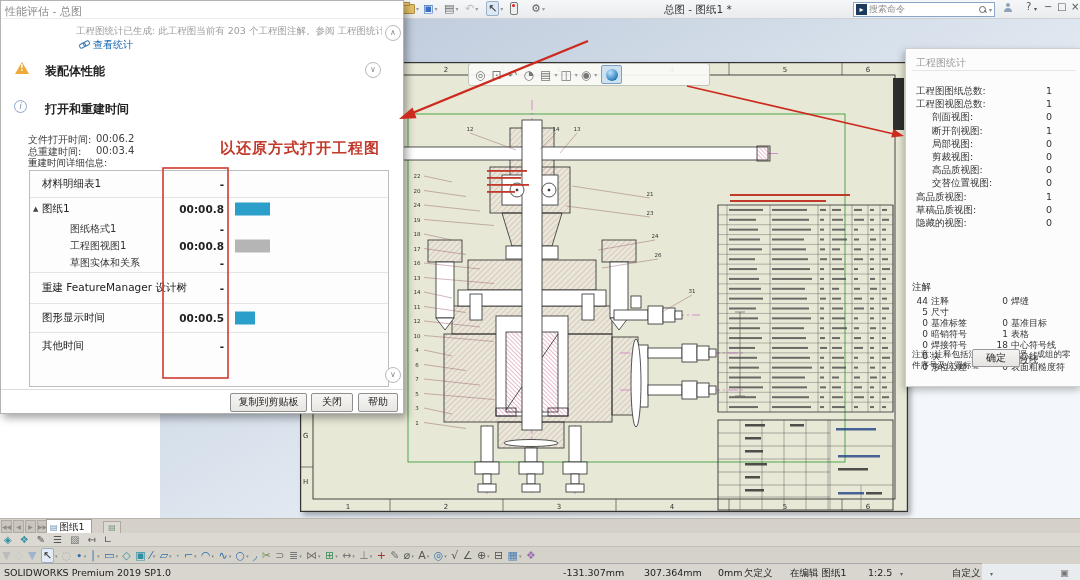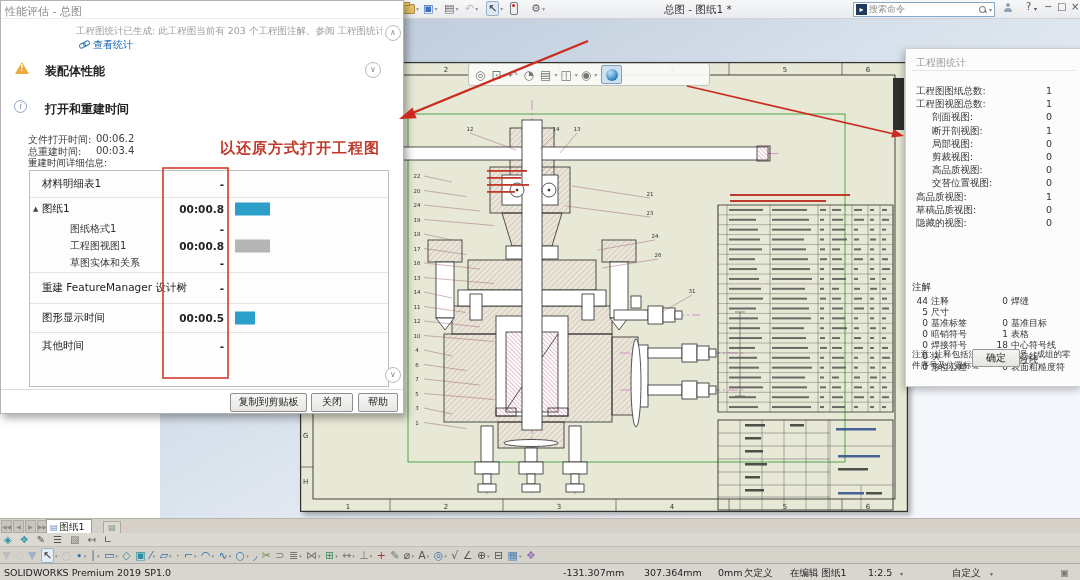--- a/index.html
+++ b/index.html
@@ -84,21 +84,21 @@
   #sheet-tab{position:absolute;left:46px;top:0px;height:14px;background:#fff;border:1px solid #a5a19a;border-bottom:none;padding:0 6px 0 3px;font-size:9.5px;color:#222;line-height:14px;}
   #sheet-tab .ticon{color:#5b7fae;font-size:8px;margin-right:2px;}
   #add-tab{position:absolute;left:103px;top:2px;width:16px;height:12px;background:#ddd9d2;border:1px solid #aeaaa2;border-bottom:none;font-size:8px;color:#6a8f6a;text-align:center;line-height:11px;}
   #annotbar{left:0;top:533px;width:1080px;height:13px;background:#dcd9d2;z-index:5;display:flex;align-items:center;}
   #annotbar .ticn{font-size:10px;margin:0 4px;}
   #sketchbar{left:0;top:546px;width:1080px;height:17px;background:#d5d2ca;border-top:1px solid #c2bfb7;z-index:5;display:flex;align-items:center;}
   #sketchbar .ticn{font-size:11px;margin:0 2.2px;display:flex;align-items:center;}
   #sketchbar .caret,#annotbar .caret{font-size:5px;color:#8a8a8a;margin-left:1px;}
   .iconbox{border:1px solid #9ab0c6;background:#e4edf6;border-radius:2px;padding:0 1px;}
   
-  #statusbar{left:0;top:563px;width:1080px;height:17px;background:#d9d6cf;border-top:1px solid #a8a8a8;z-index:5;font-size:9.5px;color:#222;}
+  #statusbar{left:0;top:563px;width:982px;height:17px;background:#d9d6cf;border-top:1px solid #a8a8a8;z-index:5;font-size:9.5px;color:#222;}
   #statusbar span{position:absolute;top:3px;white-space:nowrap;}
   
   #red-overlay{left:0;top:0;width:1080px;height:580px;z-index:9;pointer-events:none;}
 </style>
 </head>
 <body>
 
 <div id="stage">
 
   <div class="abs" id="titlebar"></div>

